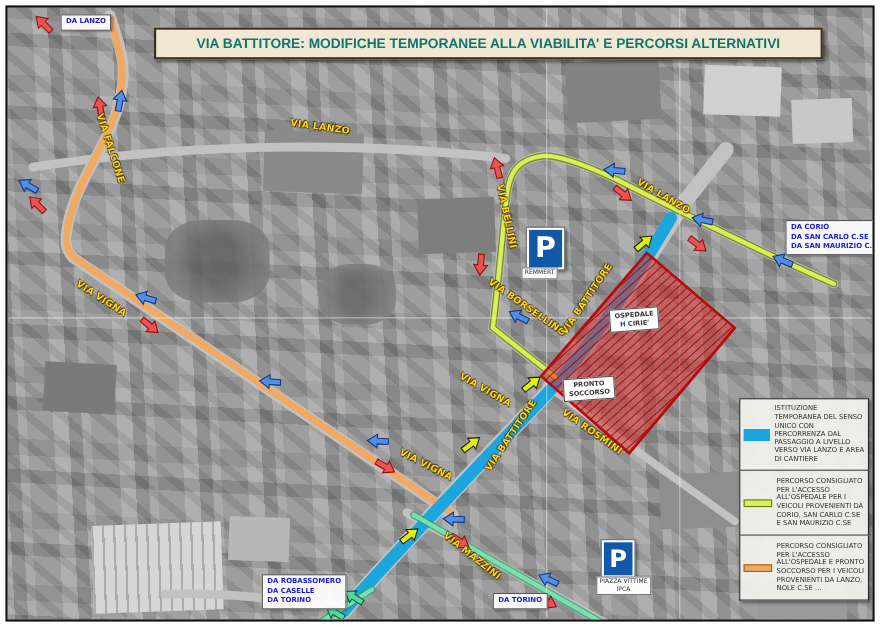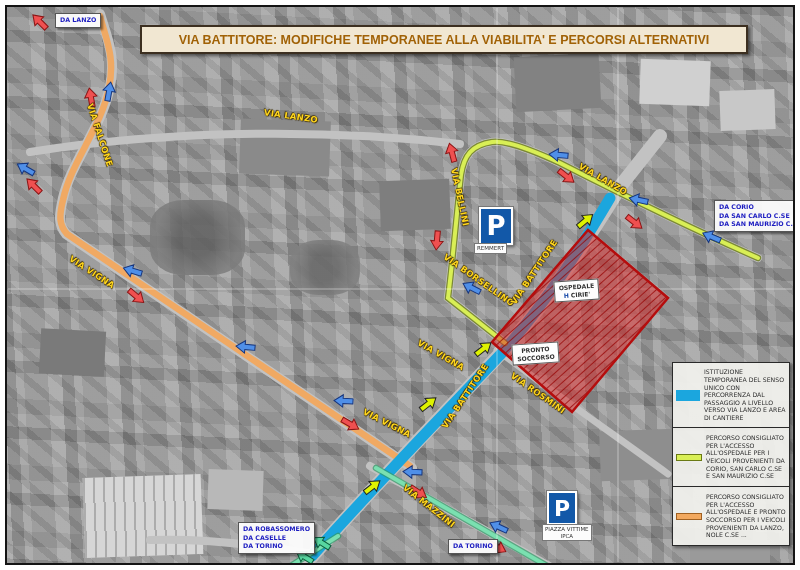--- a/index.html
+++ b/index.html
@@ -24,21 +24,21 @@
       font-weight:bold;font-size:6px;color:#333;line-height:7.5px;padding:2px 4px;white-space:nowrap;}
   .redlbl .hsym{color:#1548a8;}
   .picon{position:absolute;z-index:6;background:#1258a8;border:2px solid #fff;outline:1px solid #777;
       color:#fff;font-weight:bold;display:flex;align-items:center;justify-content:center;
       box-shadow:2px 2px 3px rgba(0,0,0,.5);}
   .pcap{position:absolute;z-index:6;background:#fcfcfc;border:1px solid #777;font-size:5.5px;
       color:#333;text-align:center;padding:1px 2px;line-height:6.5px;white-space:nowrap;}
   .title{position:absolute;left:140px;top:25px;width:604px;height:25px;z-index:8;
       background:#f1e7d2;border:2px solid #3c2f20;box-shadow:2px 2px 3px rgba(0,0,0,.5);
       display:flex;align-items:center;justify-content:center;
-      font-weight:bold;font-size:12.5px;color:#a16207;font-family:"Liberation Sans",sans-serif;}
+      font-weight:bold;font-size:12.5px;color:#0f766e;font-family:"Liberation Sans",sans-serif;}
   .legend{position:absolute;left:672px;top:362px;width:118px;z-index:8;}
   .lpanel{background:rgba(241,241,237,.94);border:1px solid #2a2a2a;box-shadow:2px 2px 3px rgba(0,0,0,.4);
       display:flex;align-items:center;gap:4px;padding:4px 3px;margin-bottom:0;}
   .lpanel+.lpanel{border-top:none;}
   .swatch{flex:0 0 24px;}
   .sw-blue{height:11px;background:#1ba6de;}
   .sw-green{height:5px;background:#d9ef55;border:1px solid #6a7a14;}
   .sw-orange{height:5px;background:#f2a85e;border:1px solid #a06020;}
   .ltext{font-size:6.2px;line-height:7.6px;color:#2e2e2e;}
 </style>

